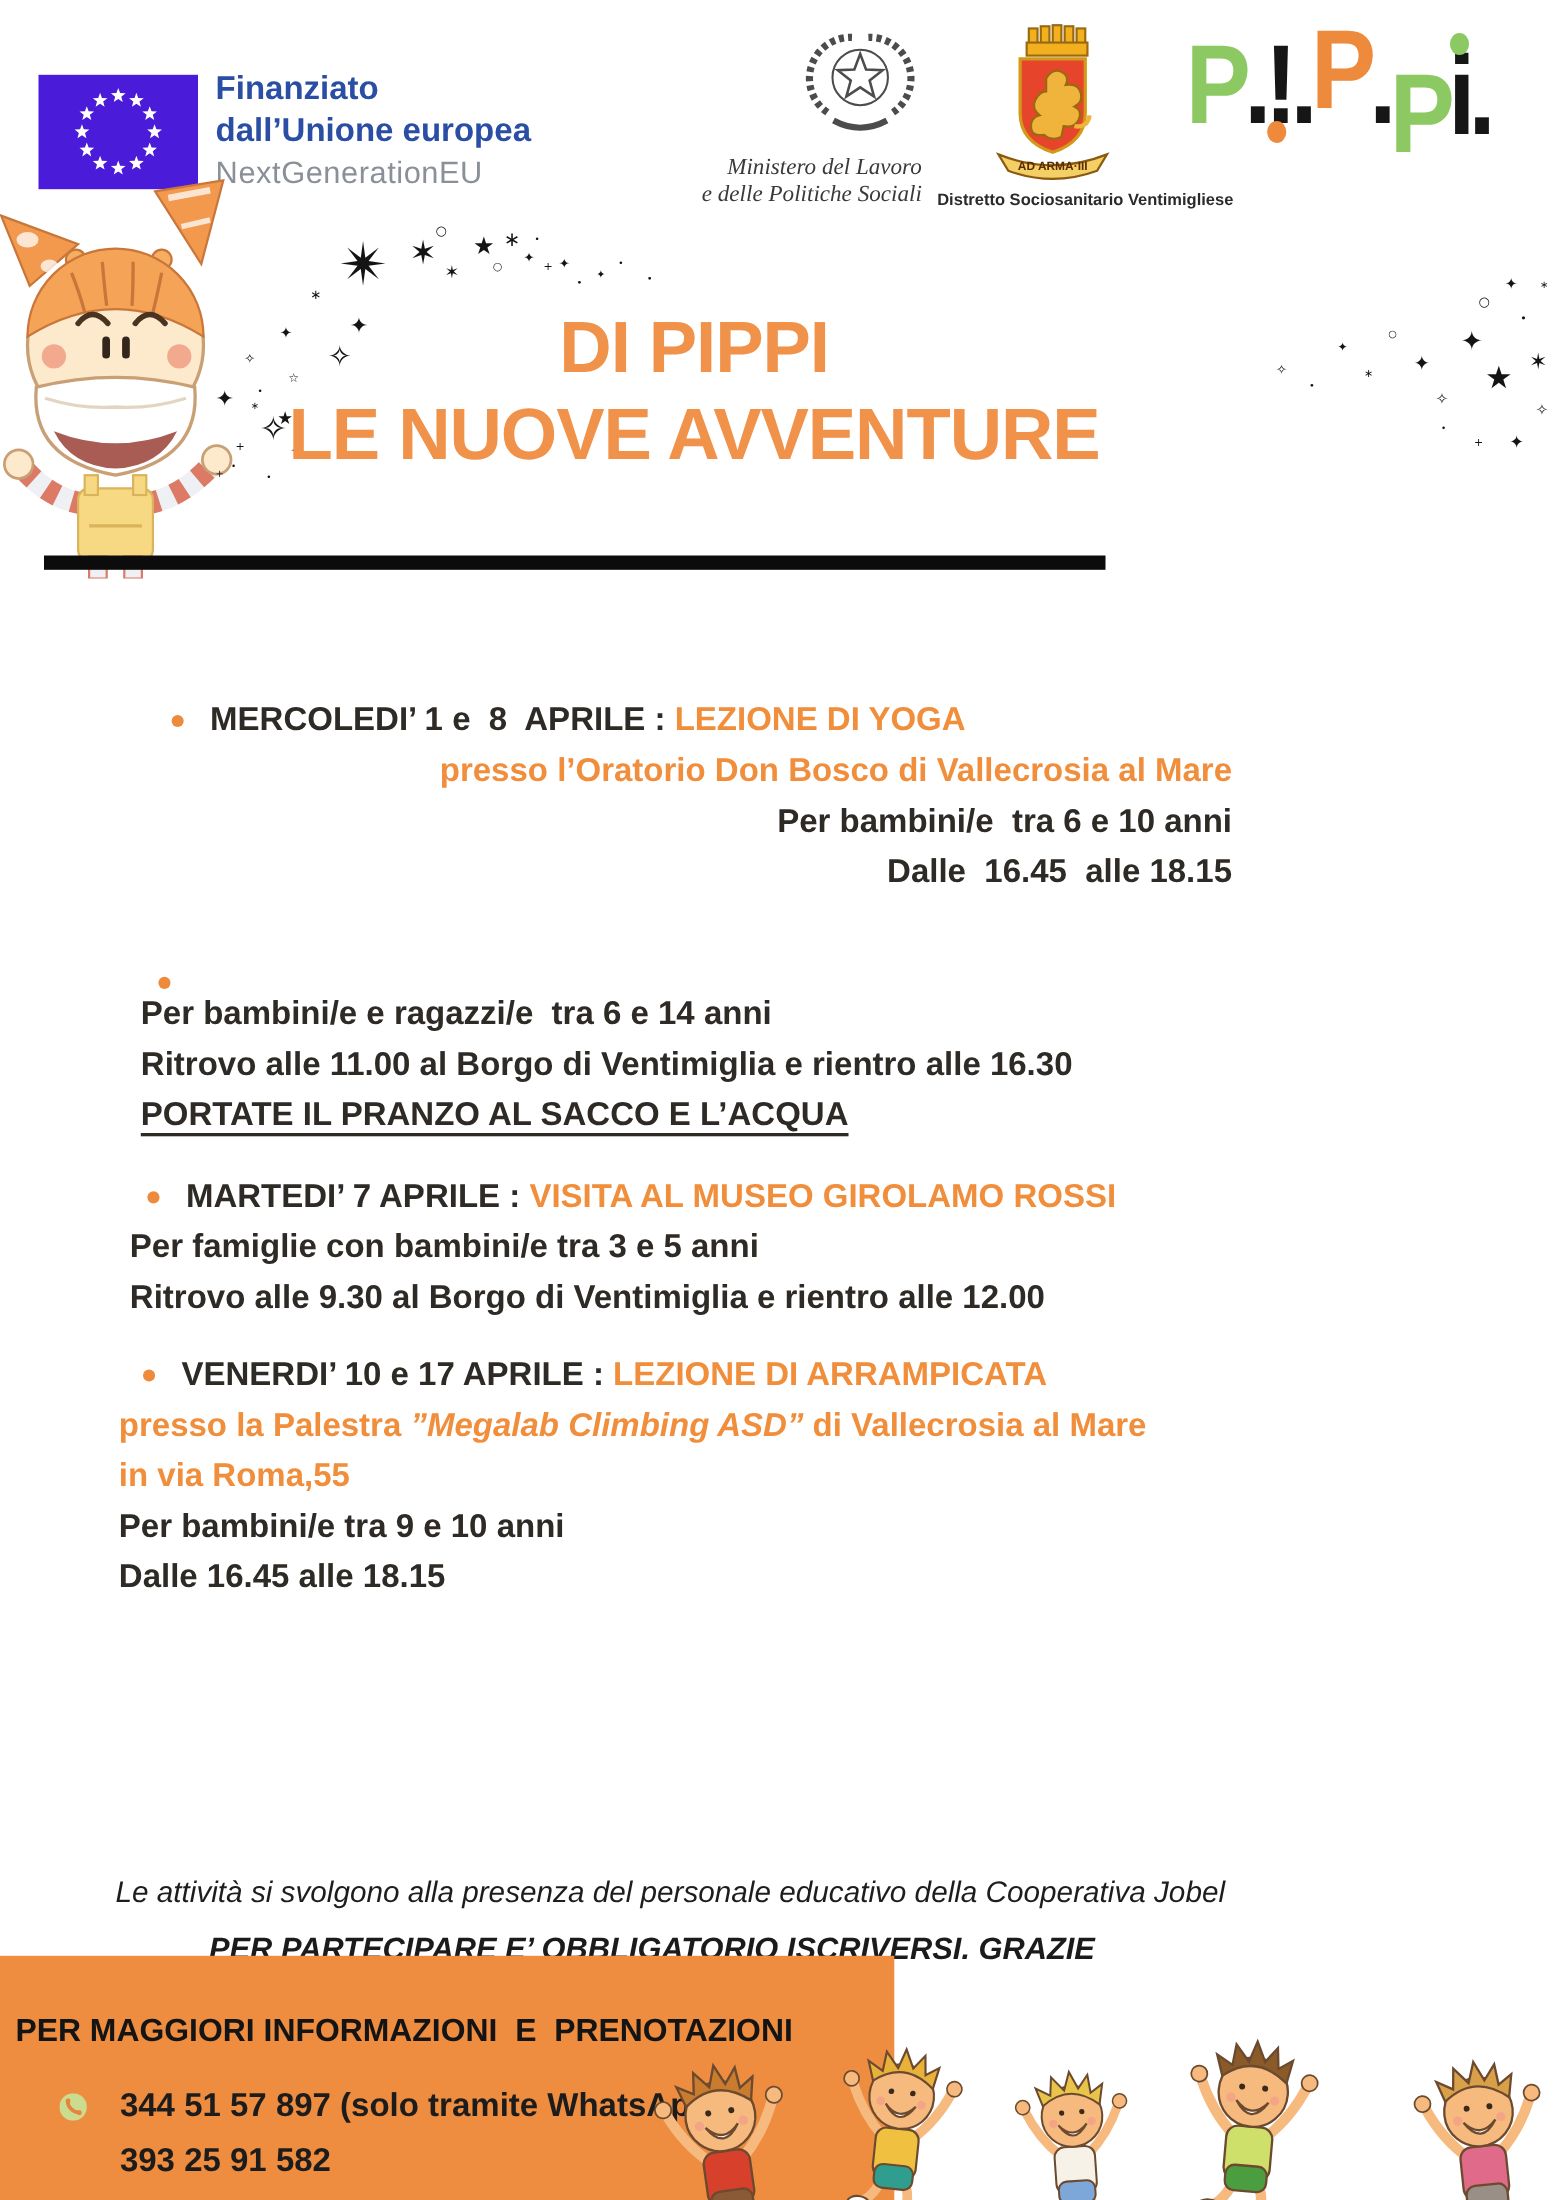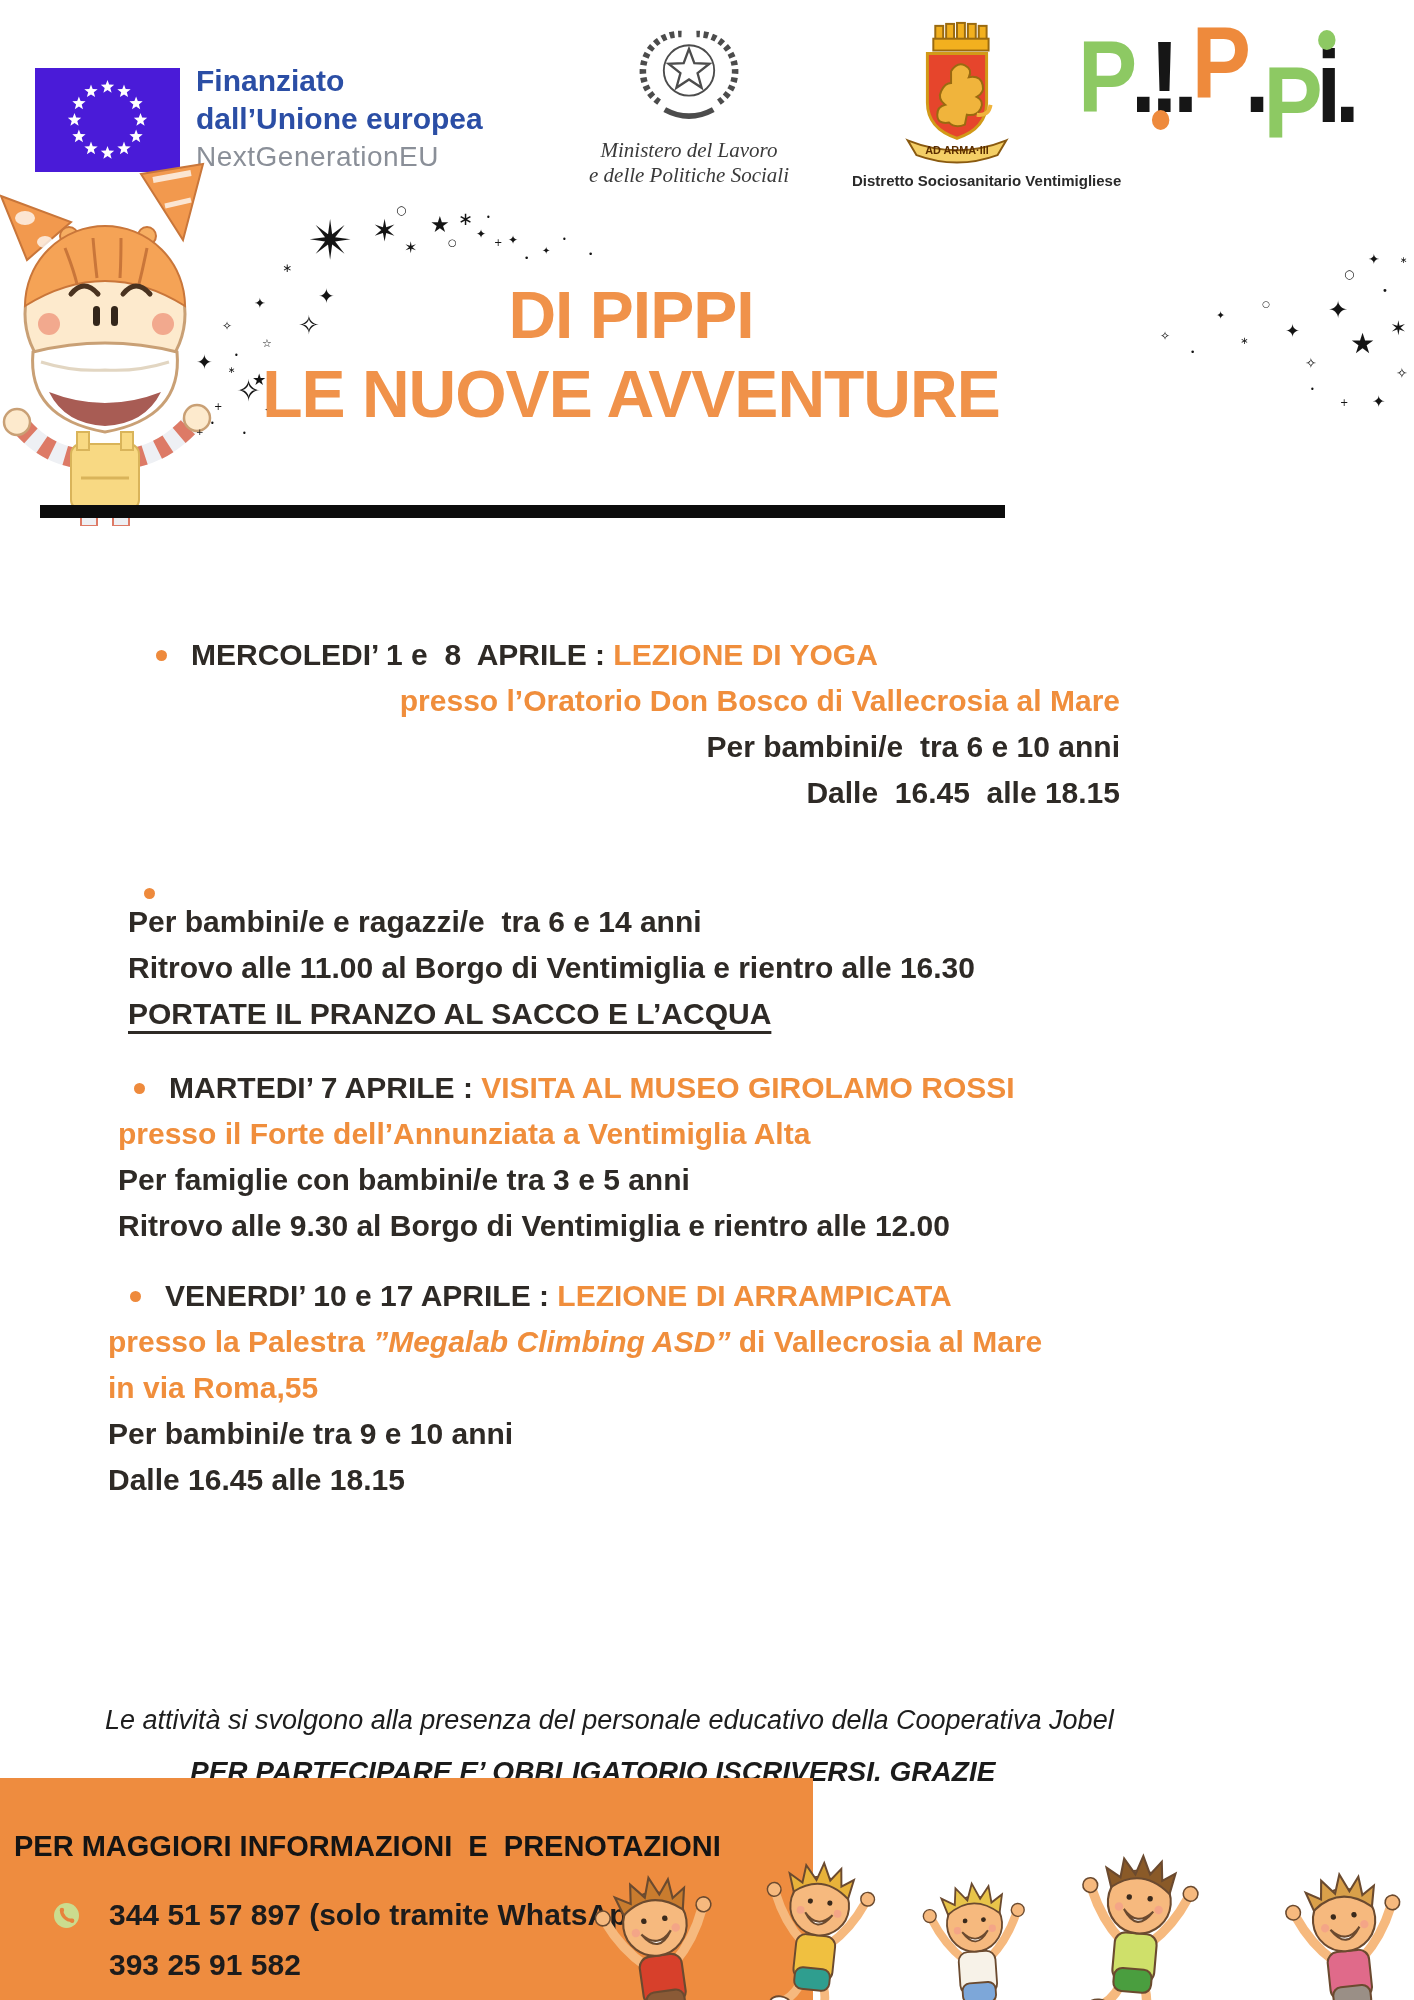--- a/index.html
+++ b/index.html
@@ -6,21 +6,21 @@
   .page{position:relative;width:1414px;height:2000px;background:#fff;overflow:hidden;
         font-family:"Liberation Sans",sans-serif;color:#2e2a26;}
 
   
   .eu-flag{position:absolute;left:35px;top:68px;width:145px;height:104px;background:#4a1bd8;}
   .eu-flag svg{position:absolute;left:0;top:0;width:100%;height:100%;}
   .eu-text{position:absolute;left:196px;top:62px;line-height:38px;}
   .eu-text .l1,.eu-text .l2{font-size:30px;font-weight:700;color:#2b4ea5;}
   .eu-text .l3{font-size:28px;font-weight:400;color:#8a8f98;letter-spacing:.5px;}
 
-  .ministry{position:absolute;left:574px;top:20px;width:230px;text-align:center;}
+  .ministry{position:absolute;left:608px;top:20px;width:230px;text-align:right;}
   .ministry svg{width:112px;height:112px;}
   .ministry .script{font-family:"Liberation Serif",serif;font-style:italic;font-size:21px;
                     color:#3a3a3a;line-height:25px;margin-top:2px;}
 
   .district{position:absolute;left:852px;top:16px;width:210px;text-align:center;}
   .district svg{width:118px;height:150px;}
   .district .caption{font-size:15px;font-weight:700;color:#2a2a2a;margin-top:2px;white-space:nowrap;}
 
   .pippi{position:absolute;left:1078px;top:16px;width:336px;height:150px;
          font-weight:800;font-size:102px;letter-spacing:-7px;
@@ -259,21 +259,20 @@
         </div>
         <div class="ev-line"><span class="seg dark">Per bambini/e e ragazzi/e  tra 6 e 14 anni</span></div>
         <div class="ev-line"><span class="seg dark">Ritrovo alle 11.00 al Borgo di Ventimiglia e rientro alle 16.30</span></div>
         <div class="ev-line"><span class="seg dark u">PORTATE IL PRANZO AL SACCO E L’ACQUA</span></div>
       </div>
       <div class="event">
         <div class="ev-head">
           <span class="bullet"></span>
           <div class="ev-head-text"><span class="seg dark">MARTEDI’ 7 APRILE : </span><span class="seg orange">VISITA AL MUSEO GIROLAMO ROSSI</span></div>
         </div>
-        <div class="ev-line"><span class="seg orange">presso il Forte dell’Annunziata a Ventimiglia Alta</span></div>
         <div class="ev-line"><span class="seg dark">Per famiglie con bambini/e tra 3 e 5 anni</span></div>
         <div class="ev-line"><span class="seg dark">Ritrovo alle 9.30 al Borgo di Ventimiglia e rientro alle 12.00</span></div>
       </div>
       <div class="event">
         <div class="ev-head">
           <span class="bullet"></span>
           <div class="ev-head-text"><span class="seg dark">VENERDI’ 10 e 17 APRILE : </span><span class="seg orange">LEZIONE DI ARRAMPICATA</span></div>
         </div>
         <div class="ev-line"><span class="seg orange">presso la Palestra </span><span class="seg orange it">”Megalab Climbing ASD”</span><span class="seg orange"> di Vallecrosia al Mare</span></div>
         <div class="ev-line"><span class="seg orange">in via Roma,55</span></div>

